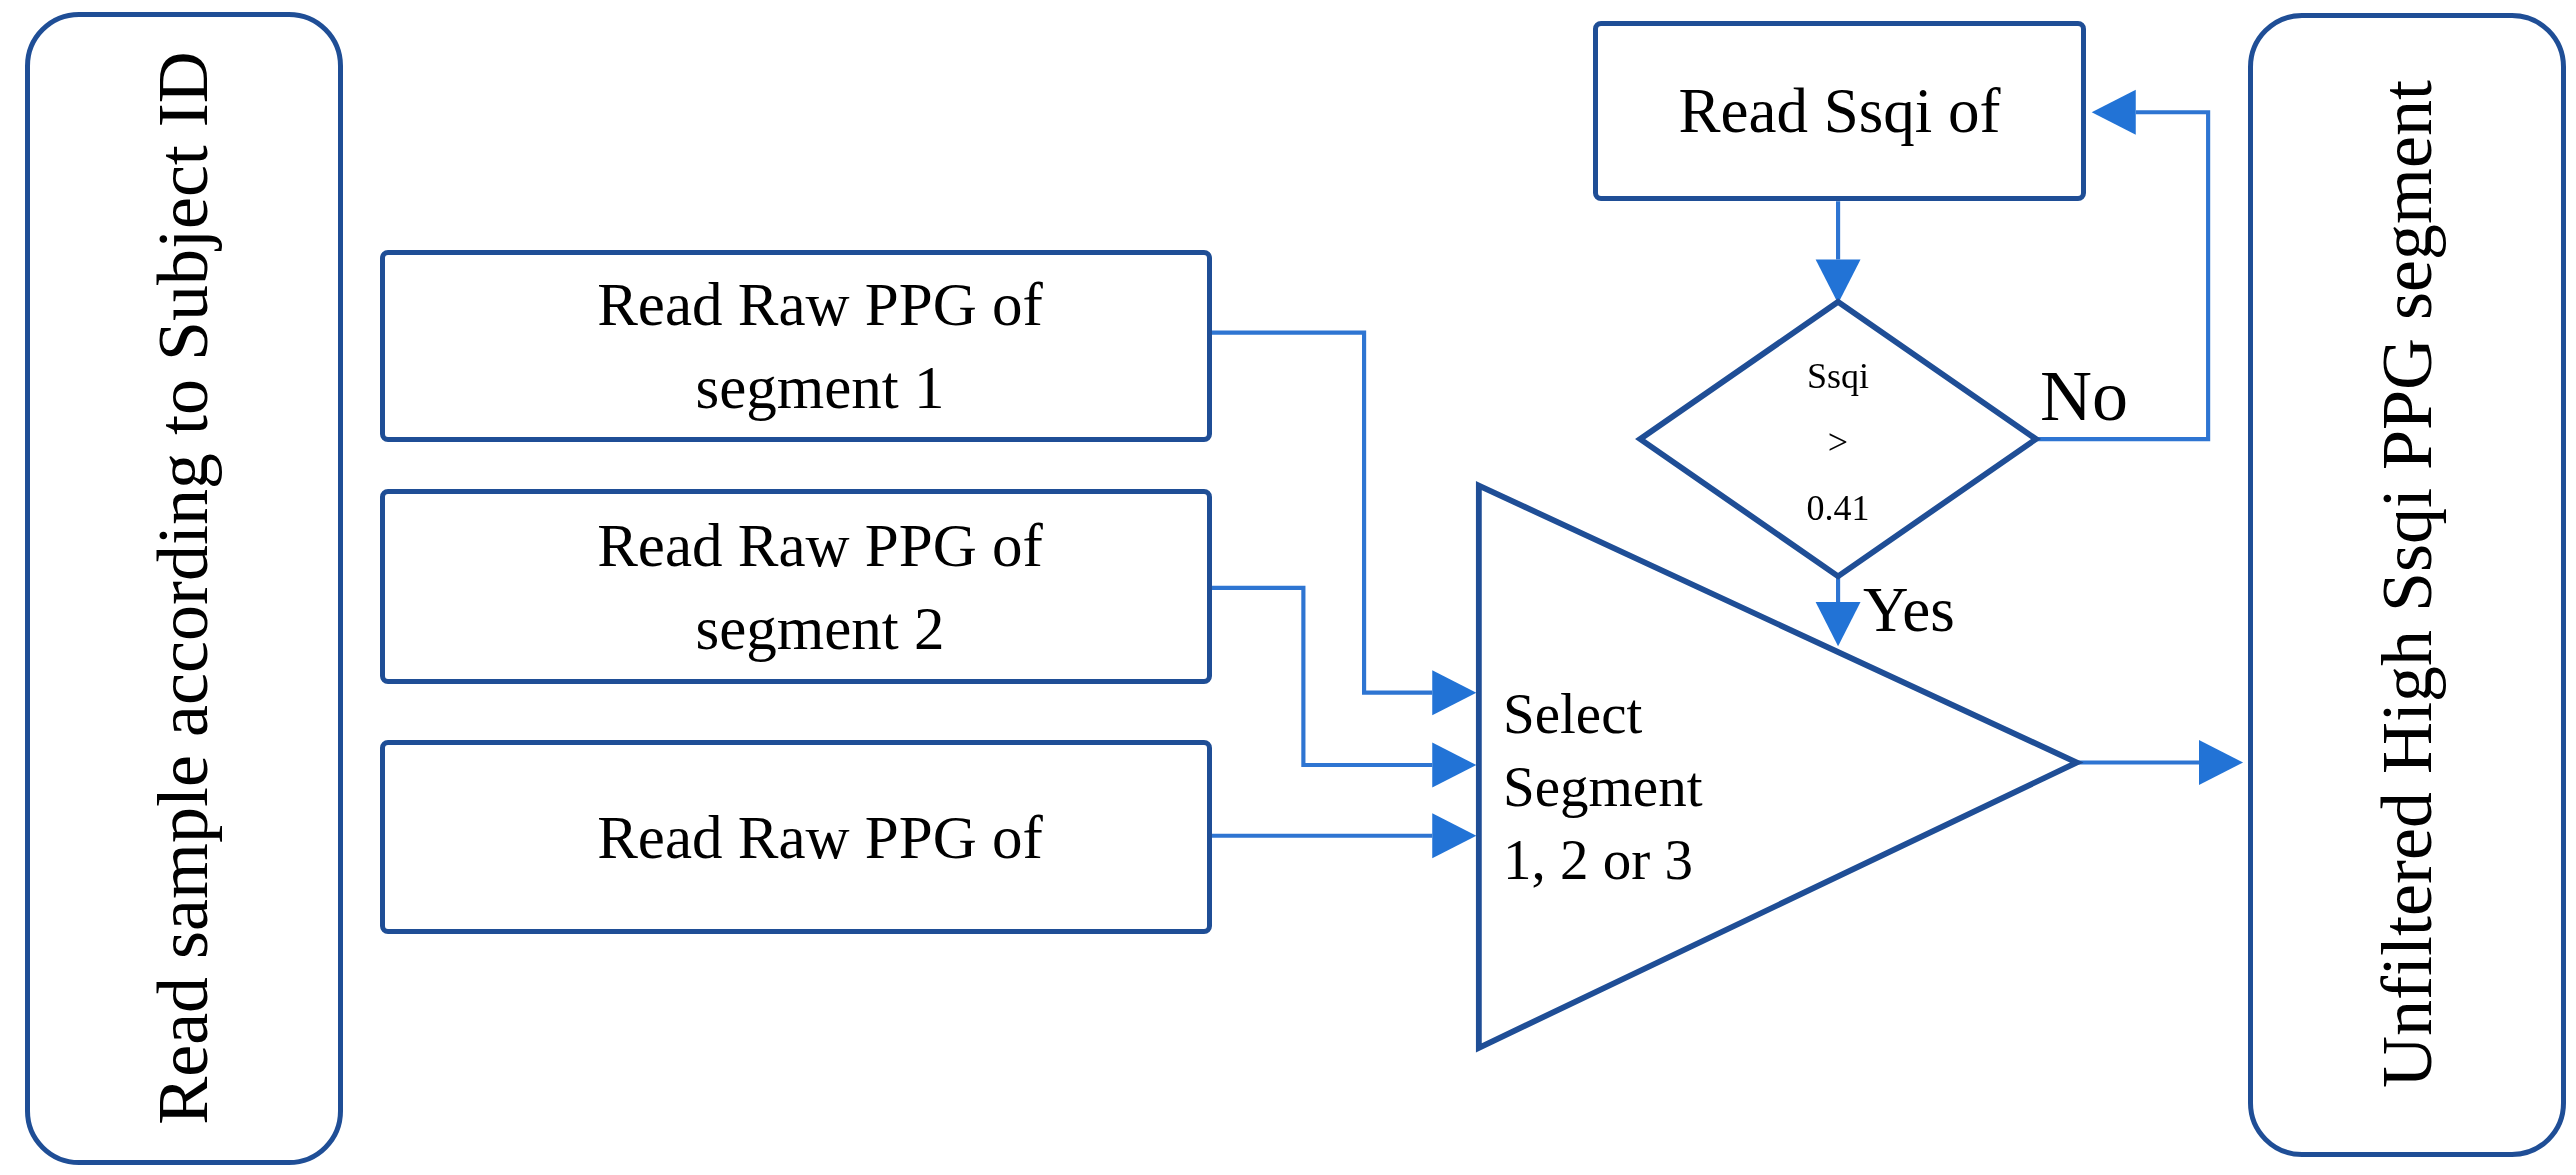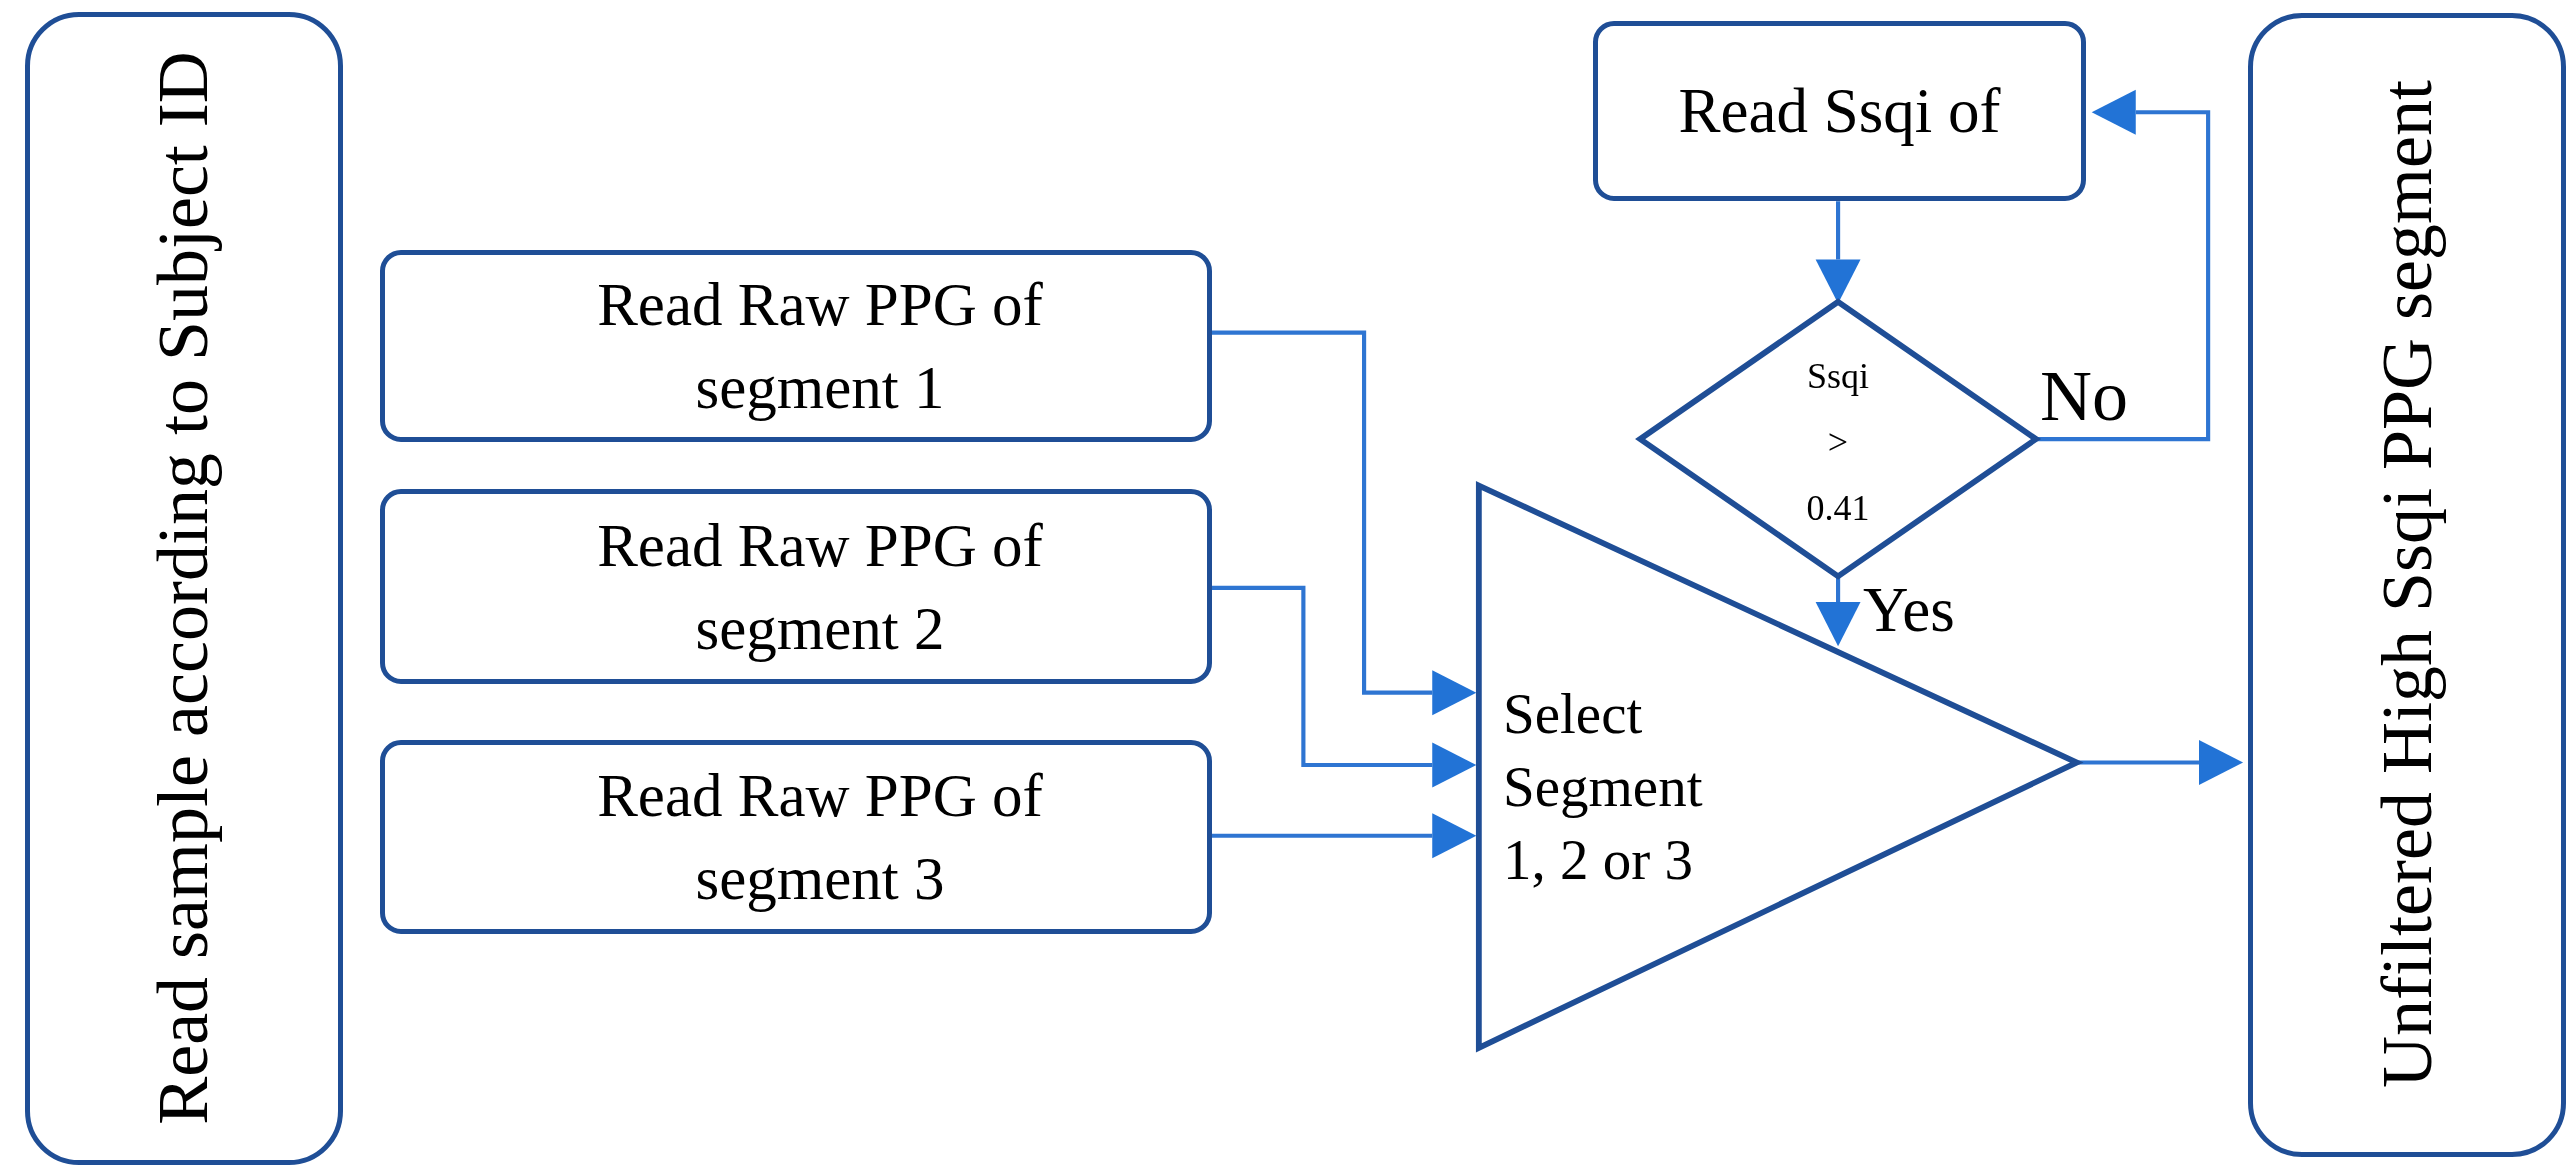--- a/index.html
+++ b/index.html
@@ -28,21 +28,21 @@
     box-sizing: border-box;
     background: #ffffff;
     border: 5.8px solid #1f4e96;
     z-index: 2;
     display: flex;
     flex-direction: column;
     justify-content: center;
     text-align: center;
   }
   .tall-box { border-radius: 54px; }
-  .small-box { border-radius: 21px; }
+  .small-box { border-radius: 8px; }
   .vlabel {
     position: absolute;
     z-index: 3;
     height: 100px;
     line-height: 100px;
     text-align: center;
     font-size: 72px;
     white-space: nowrap;
     transform: rotate(-90deg);
   }
@@ -112,21 +112,20 @@
     <div class="seg-line">segment 1</div>
   </div>
 
   <div class="box small-box" id="seg2-box">
     <div class="seg-line">Read Raw PPG of</div>
     <div class="seg-line">segment 2</div>
   </div>
 
   <div class="box small-box" id="seg3-box">
     <div class="seg-line">Read Raw PPG of</div>
-    <div class="seg-line">segment 3</div>
   </div>
 
   <div class="box small-box" id="ssqi-box">
     <div class="top-line">Read Ssqi of</div>
   </div>
 
   <div class="box tall-box" id="right-box"></div>
   <div class="vlabel" id="right-box-label">Unfiltered High Ssqi PPG segment</div>
 
   <div id="decision-label" class="free-label">

